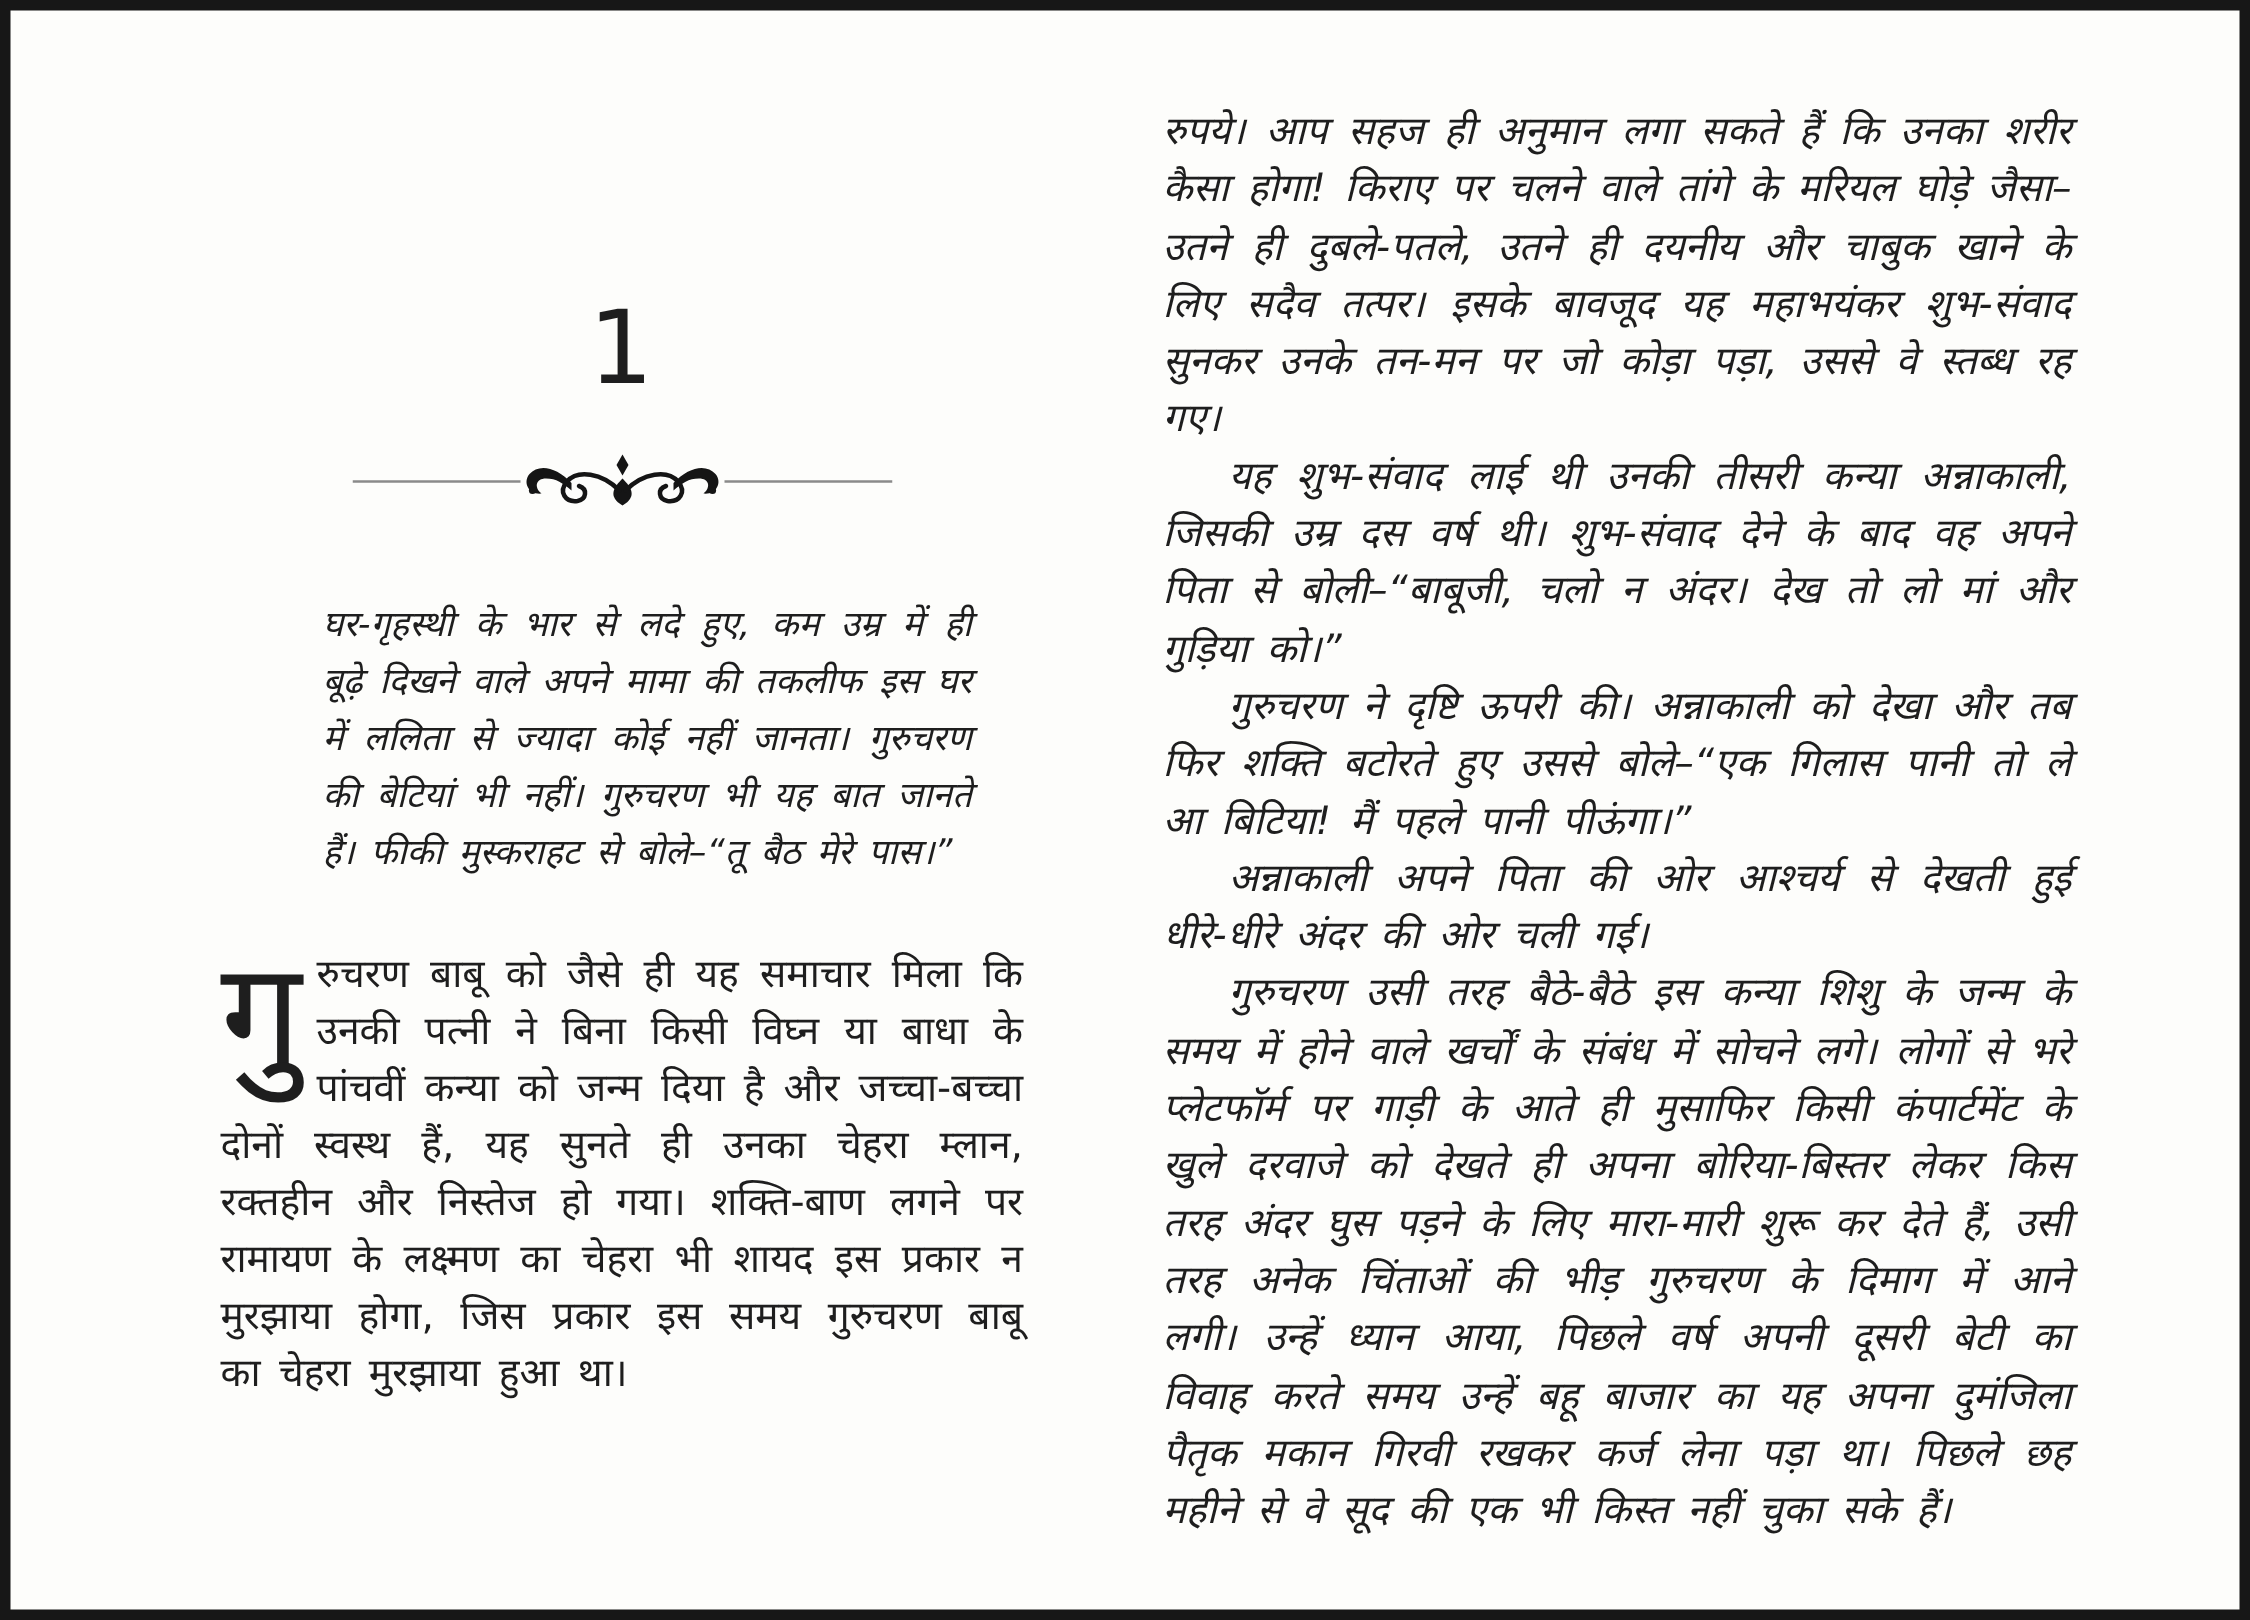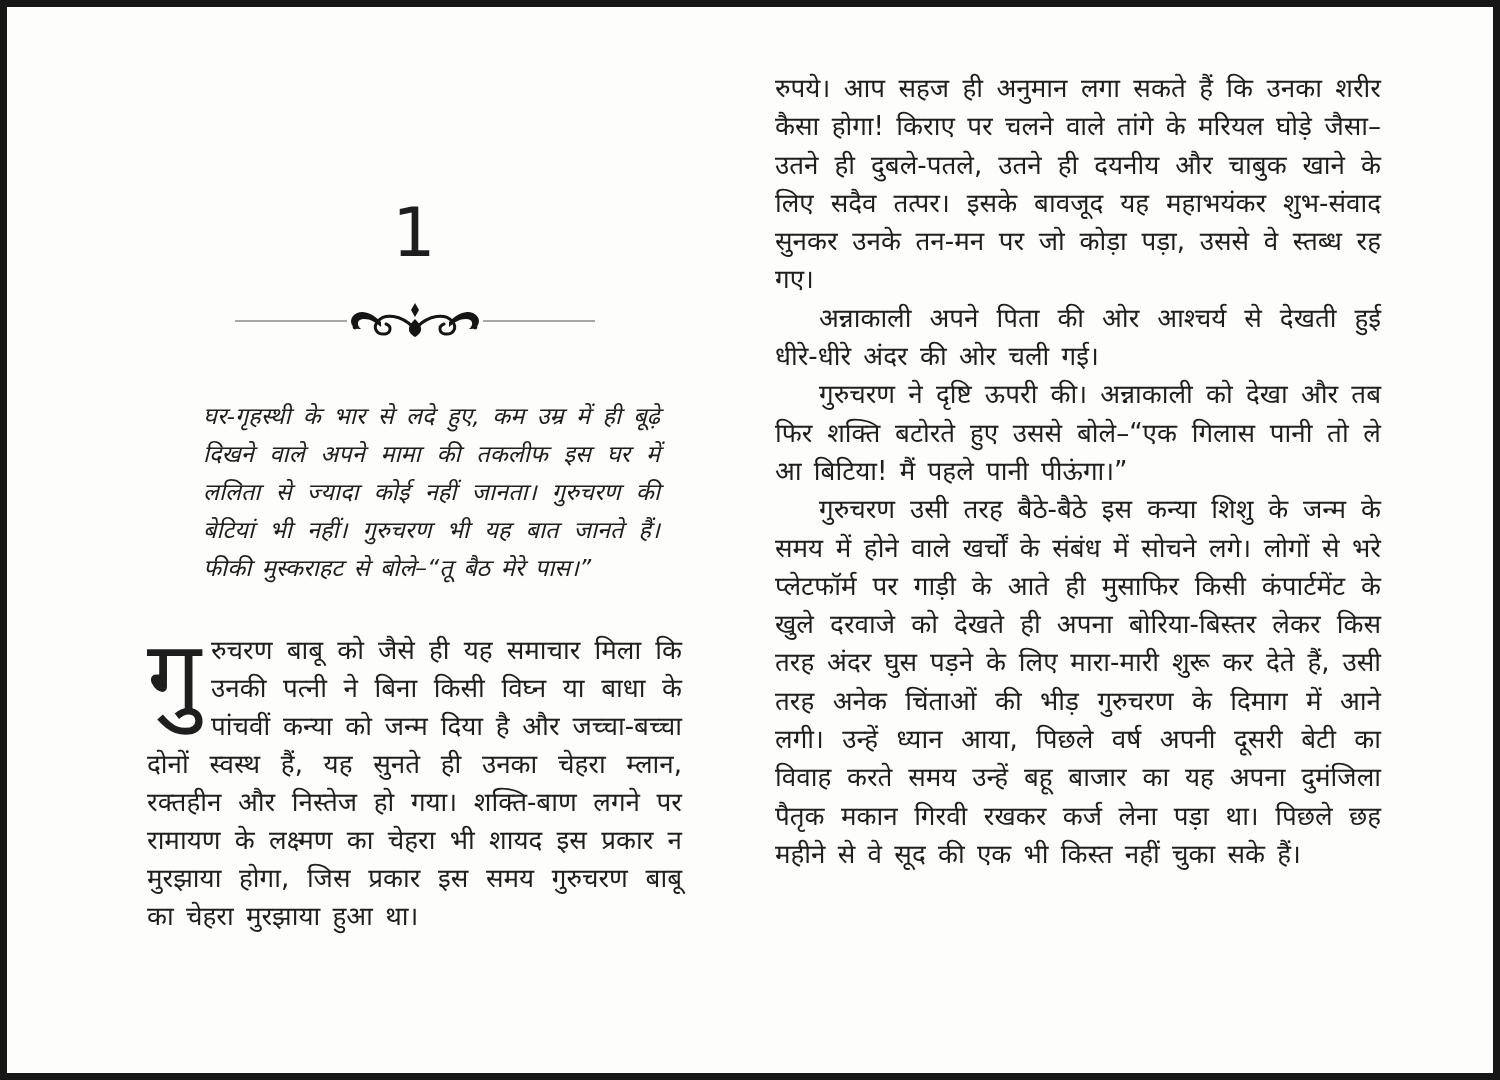--- a/index.html
+++ b/index.html
@@ -34,21 +34,21 @@
     text-align: center;
   }
   .epigraph {
     margin: 52px 22px 0 56px;
     font-style: italic;
     font-size: 23.5px;
     line-height: 38px;
     text-align: justify;
     word-spacing: 3px;
   }
-  .epigraph p { margin: 0; }
+  .epigraph p { margin: 12px; }
   .body-text {
     margin-top: 44px;
     font-size: 26px;
     line-height: 38px;
     text-align: justify;
     word-spacing: 4px;
   }
   .body-text p { margin: 0; }
   .drop-cap {
     float: left;
@@ -64,20 +64,21 @@
     position: absolute;
     left: 768px; top: 62px;
     width: 606px;
   }
   .right-page p {
     margin: 0;
     font-size: 26px;
     line-height: 38.3px;
     text-align: justify;
     word-spacing: 4px;
+    font-style: italic;
   }
 </style>
 </head>
 <body>
 
 <div class="canvas">
 
   <div class="left-page">
 
     <div class="chapter-number">1</div>
@@ -112,19 +113,20 @@
     <div class="body-text">
       <p>
         <span class="drop-cap">गु</span><span>रुचरण बाबू को जैसे ही यह समाचार मिला कि उनकी पत्नी ने बिना किसी विघ्न या बाधा के पांचवीं कन्या को जन्म दिया है और जच्चा-बच्चा दोनों स्वस्थ हैं, यह सुनते ही उनका चेहरा म्लान, रक्तहीन और निस्तेज हो गया। शक्ति-बाण लगने पर रामायण के लक्ष्मण का चेहरा भी शायद इस प्रकार न मुरझाया होगा, जिस प्रकार इस समय गुरुचरण बाबू का चेहरा मुरझाया हुआ था।</span>
       </p>
 
     </div>
   </div>
 
   <div class="right-page">
     <p>रुपये। आप सहज ही अनुमान लगा सकते हैं कि उनका शरीर कैसा होगा! किराए पर चलने वाले तांगे के मरियल घोड़े जैसा–उतने ही दुबले-पतले, उतने ही दयनीय और चाबुक खाने के लिए सदैव तत्पर। इसके बावजूद यह महाभयंकर शुभ-संवाद सुनकर उनके तन-मन पर जो कोड़ा पड़ा, उससे वे स्तब्ध रह गए।</p>
+    <p class="indent">यह शुभ-संवाद लाई थी उनकी तीसरी कन्या अन्नाकाली, जिसकी उम्र दस वर्ष थी। शुभ-संवाद देने के बाद वह अपने पिता से बोली–“बाबूजी, चलो न अंदर। देख तो लो मां और गुड़िया को।”</p>
+    <p class="indent">गुरुचरण ने दृष्टि ऊपरी की। अन्नाकाली को देखा और तब फिर शक्ति बटोरते हुए उससे बोले–“एक गिलास पानी तो ले आ बिटिया! मैं पहले पानी पीऊंगा।”</p>
     <p class="indent">अन्नाकाली अपने पिता की ओर आश्चर्य से देखती हुई धीरे-धीरे अंदर की ओर चली गई।</p>
-    <p class="indent">गुरुचरण ने दृष्टि ऊपरी की। अन्नाकाली को देखा और तब फिर शक्ति बटोरते हुए उससे बोले–“एक गिलास पानी तो ले आ बिटिया! मैं पहले पानी पीऊंगा।”</p>
     <p class="indent">गुरुचरण उसी तरह बैठे-बैठे इस कन्या शिशु के जन्म के समय में होने वाले खर्चों के संबंध में सोचने लगे। लोगों से भरे प्लेटफॉर्म पर गाड़ी के आते ही मुसाफिर किसी कंपार्टमेंट के खुले दरवाजे को देखते ही अपना बोरिया-बिस्तर लेकर किस तरह अंदर घुस पड़ने के लिए मारा-मारी शुरू कर देते हैं, उसी तरह अनेक चिंताओं की भीड़ गुरुचरण के दिमाग में आने लगी। उन्हें ध्यान आया, पिछले वर्ष अपनी दूसरी बेटी का विवाह करते समय उन्हें बहू बाजार का यह अपना दुमंजिला पैतृक मकान गिरवी रखकर कर्ज लेना पड़ा था। पिछले छह महीने से वे सूद की एक भी किस्त नहीं चुका सके हैं।</p>
 
   </div>
 
 </div>
 
 </body></html>

